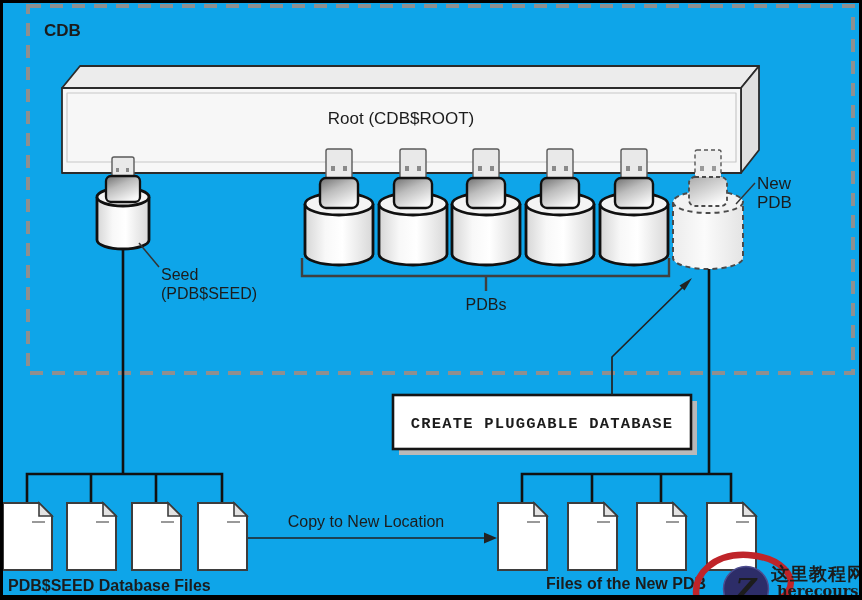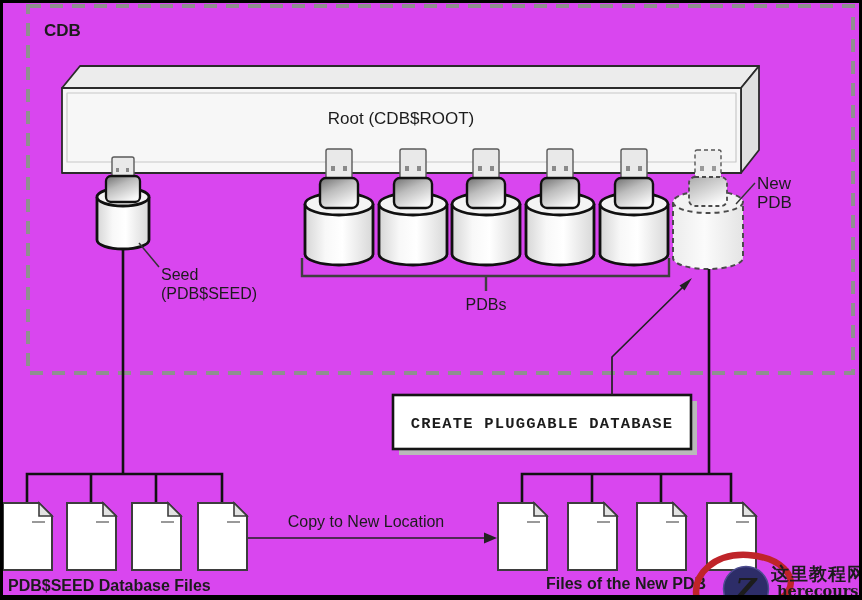--- a/index.html
+++ b/index.html
@@ -1,16 +1,16 @@
 <!DOCTYPE html>
 <html><head>
 <meta charset="utf-8">
 <style>
   html,body{margin:0;padding:0;background:#ffffff;}
-  .stage{position:relative;width:862px;height:600px;background:#d946ef;overflow:hidden;
+  .stage{position:relative;width:862px;height:600px;background:#0ea5e9;overflow:hidden;
          font-family:"Liberation Sans",sans-serif;}
   svg{position:absolute;top:0;left:0;}
   text{fill:#1c1c1c;}
   .lbl      {font-family:"Liberation Sans",sans-serif;font-size:16px;}
   .lbl-big  {font-family:"Liberation Sans",sans-serif;font-size:17px;}
   .lbl-bold {font-family:"Liberation Sans",sans-serif;font-size:16px;font-weight:bold;}
   .lbl-cdb  {font-family:"Liberation Sans",sans-serif;font-size:17px;font-weight:bold;}
   .lbl-cmd  {font-family:"Liberation Mono","DejaVu Sans Mono",monospace;font-size:15.5px;
              font-weight:bold;letter-spacing:1.2px;}
   .wm-name  {font-family:"Liberation Sans",sans-serif;font-size:18px;font-weight:bold;letter-spacing:1px;}

